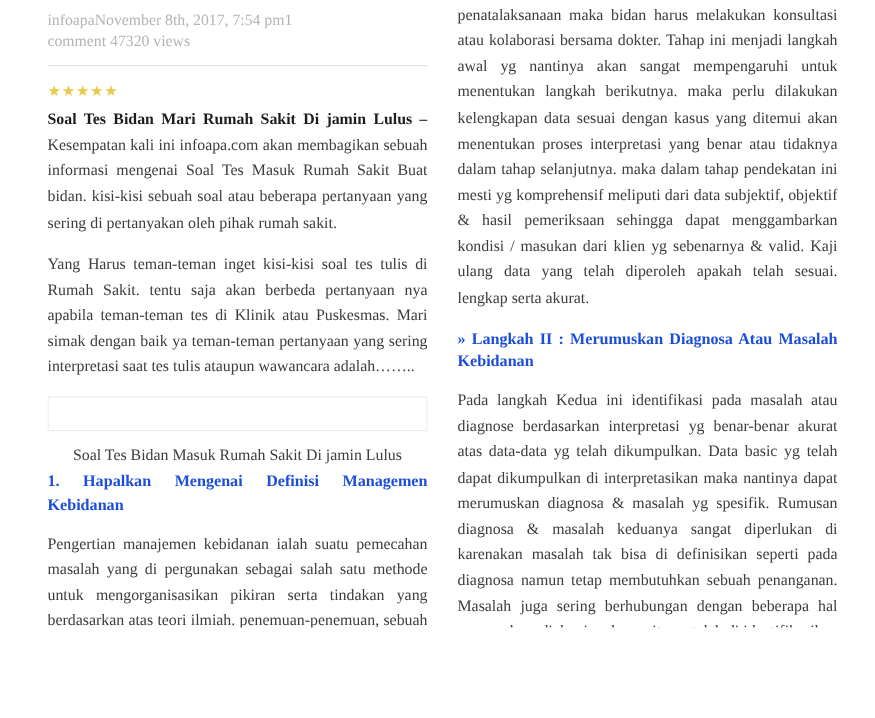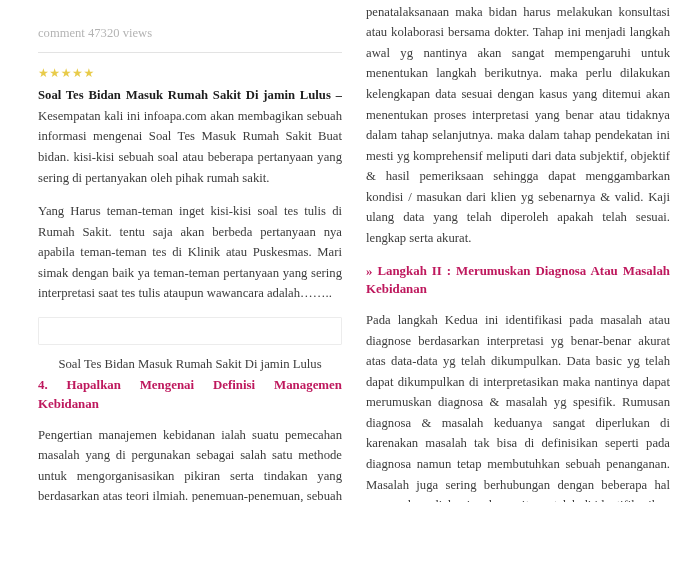--- a/index.html
+++ b/index.html
@@ -99,58 +99,59 @@
     line-height: 1.5;
     text-align: center;
     color: #3c3c3c;
     margin: 0 0 2px 0;
   }
 
   h2.sub-head {
     font-size: 12.9px;
     font-weight: bold;
     line-height: 1.45;
-    color: #be185d;
+    color: #1d4ed8;
     margin: 0 0 11px 0;
     text-align: justify;
   }
   h2.sub-head.numbered {
     text-align: justify;
     text-align-last: left;
   }
 </style>
 </head>
 <body>
 
 <div class="page">
 
   <div class="col col-left">
 
     <h1 class="post-title">Soal Tes Bidan Masuk Rumah Sakit Di jamin Lulus</h1>
 
     <div class="post-meta">
+      <span>infoapaNovember 8th, 2017, 7:54 pm1</span>
       <br>
       <span>comment 47320 views</span>
     </div>
 
     <hr class="divider">
 
     <div class="stars">★★★★★</div>
 
     <p class="body">
-      <span class="lead-strong">Soal Tes Bidan Masuk Rumah Sakit Di jamin Lulus –</span><span> Kesempatan kali ini infoapa.com akan membagikan sebuah informasi mengenai Soal Tes Masuk Rumah Sakit Buat bidan. kisi-kisi sebuah soal atau beberapa pertanyaan yang sering di pertanyakan oleh pihak rumah sakit.</span>
+      <span class="lead-strong">Soal Tes Bidan Mari Rumah Sakit Di jamin Lulus –</span><span> Kesempatan kali ini infoapa.com akan membagikan sebuah informasi mengenai Soal Tes Masuk Rumah Sakit Buat bidan. kisi-kisi sebuah soal atau beberapa pertanyaan yang sering di pertanyakan oleh pihak rumah sakit.</span>
     </p>
 
     <p class="body">Yang Harus teman-teman inget kisi-kisi soal tes tulis di Rumah Sakit. tentu saja akan berbeda pertanyaan nya apabila teman-teman tes di Klinik atau Puskesmas. Mari simak dengan baik ya teman-teman pertanyaan yang sering interpretasi saat tes tulis ataupun wawancara adalah……..</p>
 
     <div class="ad-box"></div>
 
     <div class="caption">Soal Tes Bidan Masuk Rumah Sakit Di jamin Lulus</div>
 
-    <h2 class="sub-head numbered">4. Hapalkan Mengenai Definisi Managemen Kebidanan</h2>
+    <h2 class="sub-head numbered">1. Hapalkan Mengenai Definisi Managemen Kebidanan</h2>
 
     <p class="body">Pengertian manajemen kebidanan ialah suatu pemecahan masalah yang di pergunakan sebagai salah satu methode untuk mengorganisasikan pikiran serta tindakan yang berdasarkan atas teori ilmiah. penemuan-penemuan, sebuah keterampilan dalam tahapan yang akurat untuk melakukan pengambilan sebuah keputusan yang berfokus pada klien.</p>
 
   </div>
 
   <div class="col col-right">
 
     <p class="body">Apabila klien mengalami adanya komplikasi yang perlu dikonsultasikan pada dokter dalam melakukan penatalaksanaan maka bidan harus melakukan konsultasi atau kolaborasi bersama dokter. Tahap ini menjadi langkah awal yg nantinya akan sangat mempengaruhi untuk menentukan langkah berikutnya. maka perlu dilakukan kelengkapan data sesuai dengan kasus yang ditemui akan menentukan proses interpretasi yang benar atau tidaknya dalam tahap selanjutnya. maka dalam tahap pendekatan ini mesti yg komprehensif meliputi dari data subjektif, objektif &amp; hasil pemeriksaan sehingga dapat menggambarkan kondisi / masukan dari klien yg sebenarnya &amp; valid. Kaji ulang data yang telah diperoleh apakah telah sesuai. lengkap serta akurat.</p>
 
     <h2 class="sub-head">» Langkah II : Merumuskan Diagnosa Atau Masalah Kebidanan</h2>

